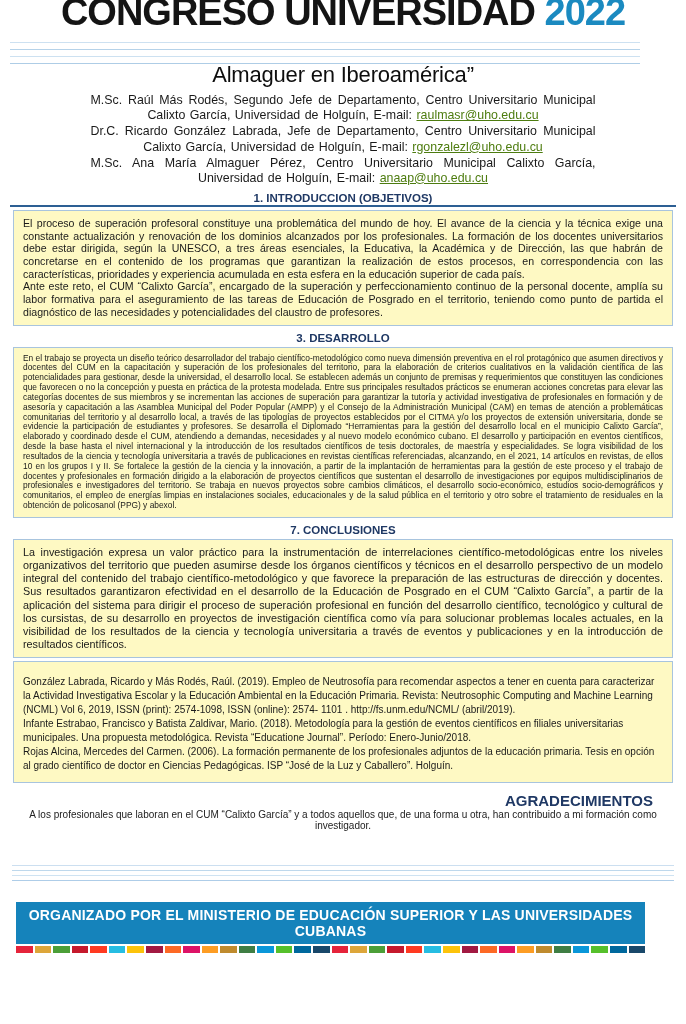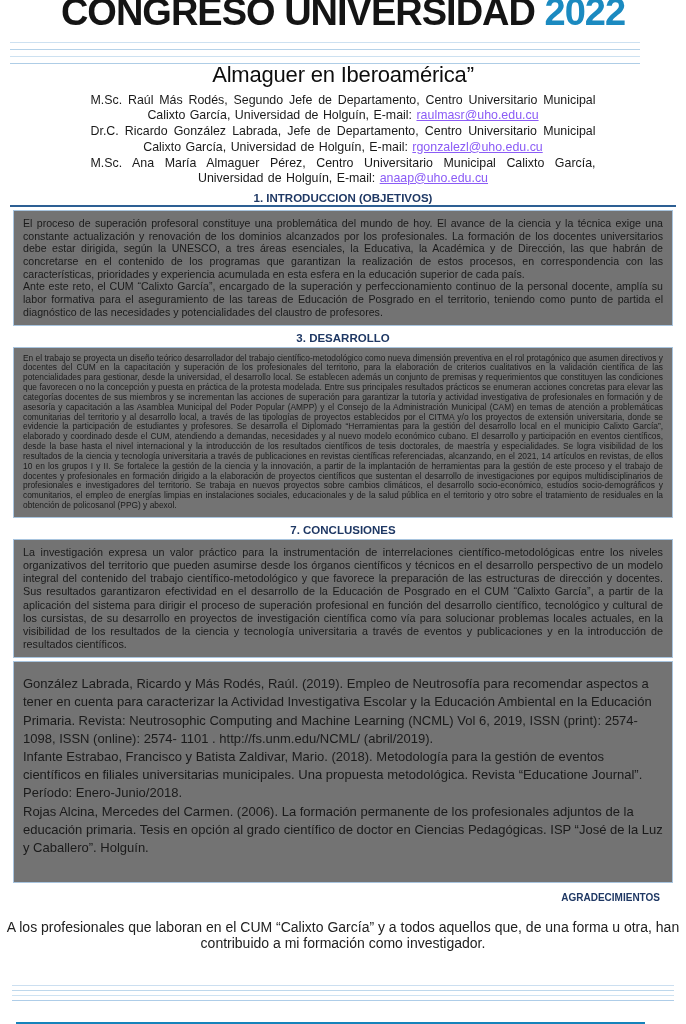--- a/index.html
+++ b/index.html
@@ -34,51 +34,51 @@
   }
 
   .poster-title {
     text-align: center; font-size: 15px; font-weight: bold;
     letter-spacing: -0.2px; line-height: 1.2; margin-top: 2px; color: #111;
   }
 
   
   .authors { width: 505px; margin: 4px auto 0 auto; font-size: 12.4px; line-height: 1.22; }
   .author { text-align: justify; text-align-last: center; margin-bottom: 1px; word-spacing: 1px; }
-  .author .email { color: #8b5cf6; cursor: pointer; }
+  .author .email { color: #4d7c0f; cursor: pointer; }
 
   
   .sec-heading {
     text-align: center; font-size: 11.5px; font-weight: bold;
     color: #1f3864; margin-top: 6px;
   }
   .sec-heading.rule {
     margin-left: 10px; margin-right: 10px;
     border-bottom: 2px solid #2d5f93; padding-bottom: 1px;
   }
   .box {
     margin: 3px 13px 0 13px;
     border: 1px solid #a8c4de;
-    background: #737373;
+    background: #fef9c3;
     padding: 6px 9px;
     text-align: justify;
   }
   .box .para { text-align: justify; }
   .box-intro { font-size: 10.6px; line-height: 1.2; }
   .box-des   { font-size: 8.4px;  line-height: 1.17; }
   .box-conc  { font-size: 10.8px; line-height: 1.22; }
-  .box-ref   { font-size: 13px;  line-height: 1.4; padding: 13px 9px 25px 9px; }
+  .box-ref   { font-size: 10px;  line-height: 1.4; padding: 13px 9px 9px 9px; }
   .box-ref .ref { text-align: left; }
 
   
   .ack-heading {
-    text-align: right; font-size: 10px; font-weight: bold;
-    color: #1f3864; margin: 9px 26px 0 0; padding-left: 47px;
+    text-align: right; font-size: 15px; font-weight: bold;
+    color: #1f3864; margin: 9px 33px 0 0; padding-left: 47px;
   }
-  .ack-text { text-align: center; font-size: 14px; color: #222; margin-top: 16px; }
+  .ack-text { text-align: center; font-size: 10px; color: #222; }
 
   
   .sep-lines { margin: 34px 12px 0 12px; }
   .sep-lines i { display: block; height: 1px; margin-bottom: 4px; }
   .sep-lines i:nth-child(1) { background: #ccdff0; }
   .sep-lines i:nth-child(2) { background: #bed8ec; }
   .sep-lines i:nth-child(3) { background: #cfe3f2; }
   .sep-lines i:nth-child(4) { background: #aecde8; }
 
   .banner {

